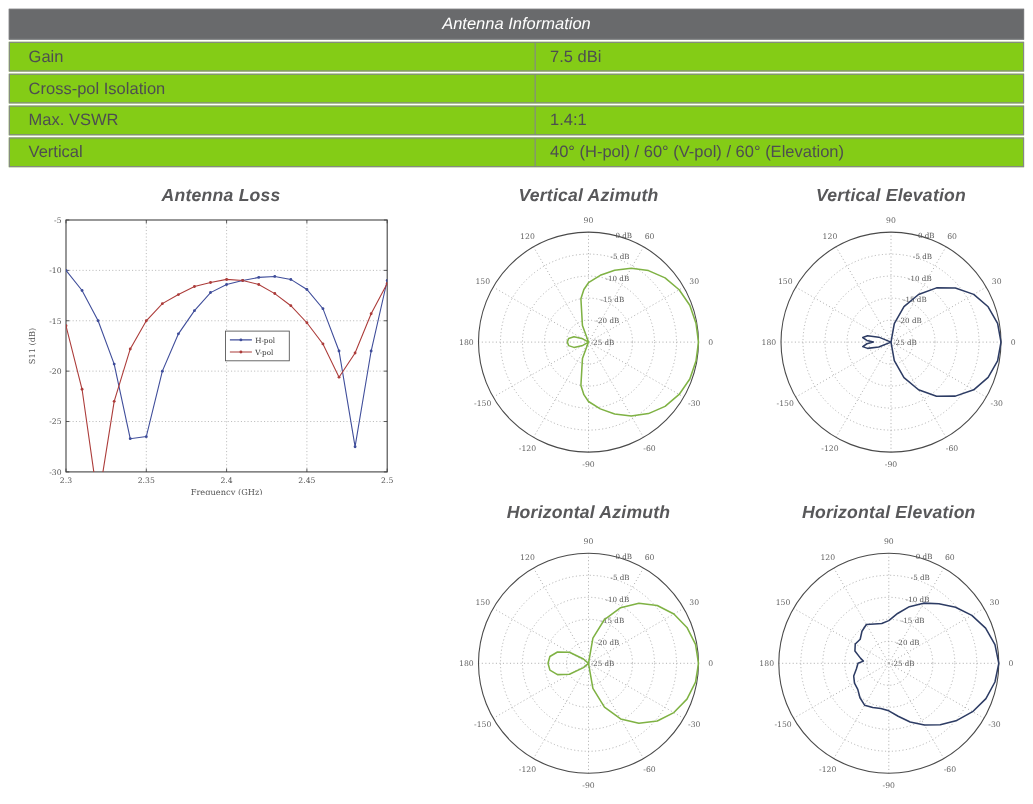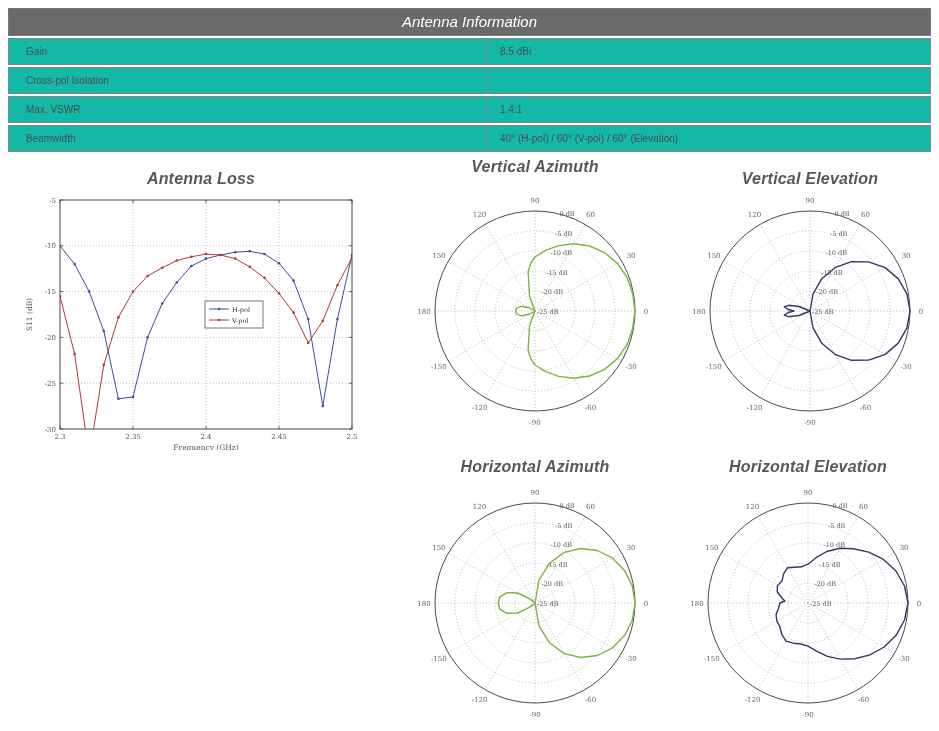--- a/index.html
+++ b/index.html
@@ -3,55 +3,55 @@
 <meta charset="utf-8">
 <style>
   html,body{margin:0;padding:0;background:#ffffff;}
   body{width:939px;height:731px;position:relative;font-family:"Liberation Sans",sans-serif;overflow:hidden;}
 
   
   .spec-table{position:absolute;left:8px;top:8px;width:923px;}
   .spec-header{height:26px;line-height:26px;text-align:center;color:#ffffff;
     background:#696a6c;border:1px solid #77787a;font-size:15px;font-style:italic;}
   .spec-row{display:flex;margin-top:2px;height:25px;line-height:25px;
-    border:1px solid #85868a;background:#14b8a6;color:#4d4e50;font-size:10px;}
+    border:1px solid #85868a;background:#84cc16;color:#4d4e50;font-size:15px;}
   .spec-label{width:460px;padding-left:17px;border-right:1px solid #85868a;}
   .spec-value{flex:1;padding-left:13px;}
 
   
   .chart-title{position:absolute;font-size:16px;font-style:italic;font-weight:600;
     color:#58585a;text-align:center;letter-spacing:0.2px;}
   .chart-box{position:absolute;}
   svg{display:block;}
   text{font-family:"DejaVu Serif",serif;}
 </style>
 </head>
 <body>
 
 <div class="spec-table">
   <div class="spec-header">Antenna Information</div>
   <div class="spec-row">
     <div class="spec-label">Gain</div>
-    <div class="spec-value">8.5 dBi</div>
+    <div class="spec-value">7.5 dBi</div>
   </div>
   <div class="spec-row">
     <div class="spec-label">Cross-pol Isolation</div>
   </div>
   <div class="spec-row">
     <div class="spec-label">Max. VSWR</div>
     <div class="spec-value">1.4:1</div>
   </div>
   <div class="spec-row">
-    <div class="spec-label">Beamwidth</div>
+    <div class="spec-label">Vertical</div>
     <div class="spec-value">40° (H-pol) / 60° (V-pol) / 60° (Elevation)</div>
   </div>
 </div>
 
 <div class="chart-title" style="left:12px;top:170px;width:378px;">Antenna Loss</div>
-<div class="chart-title" style="left:417px;top:158px;width:236px;">Vertical Azimuth</div>
+<div class="chart-title" style="left:417px;top:170px;width:236px;">Vertical Azimuth</div>
 <div class="chart-title" style="left:692px;top:170px;width:236px;text-align:center;">Vertical Elevation</div>
 <div class="chart-title" style="left:417px;top:458px;width:236px;">Horizontal Azimuth</div>
 <div class="chart-title" style="left:690px;top:458px;width:236px;">Horizontal Elevation</div>
 
 <div class="chart-box" style="left:12px;top:170px;">
   <svg width="378" height="280" viewBox="0 0 378 280">
       <clipPath id="clip0">
         <rect x="48" y="30" width="292" height="229"></rect>
       </clipPath>
       <line x1="48" y1="259" x2="48" y2="256" stroke="#444" stroke-width="0.8"></line>

